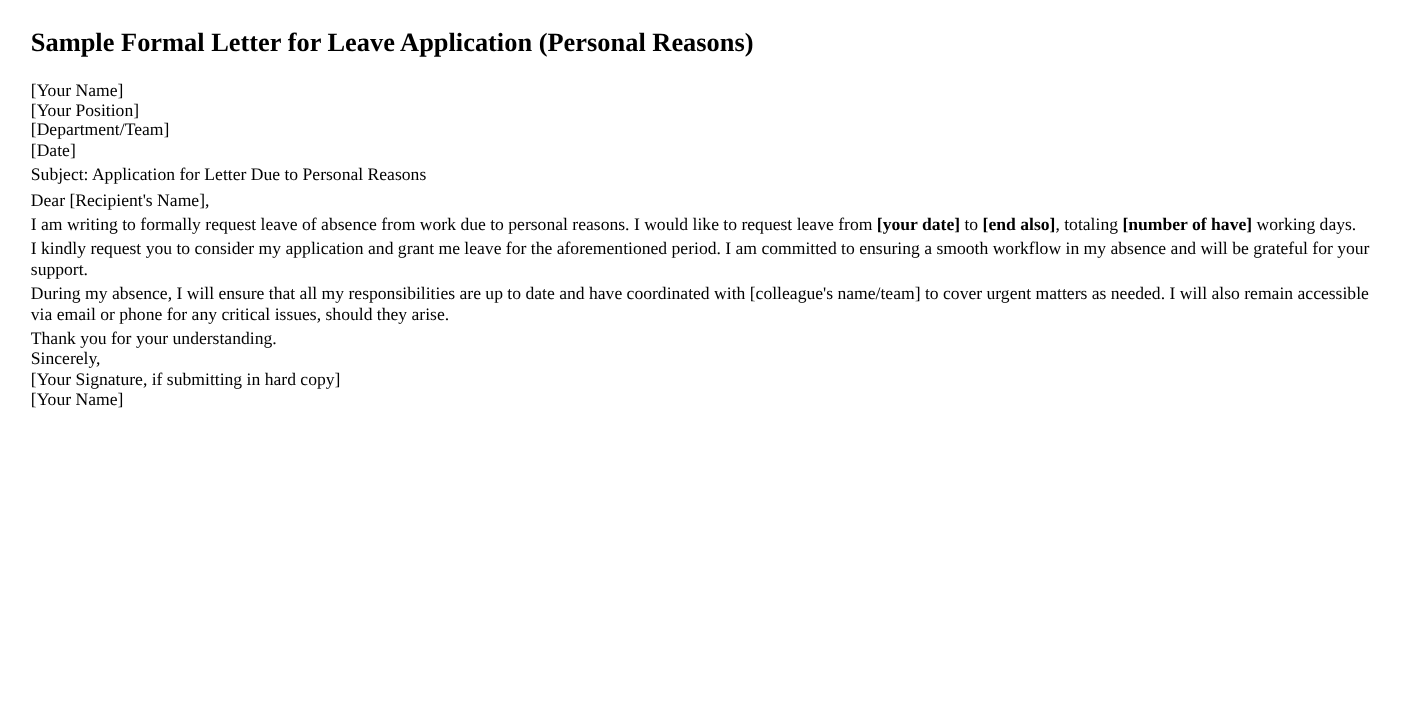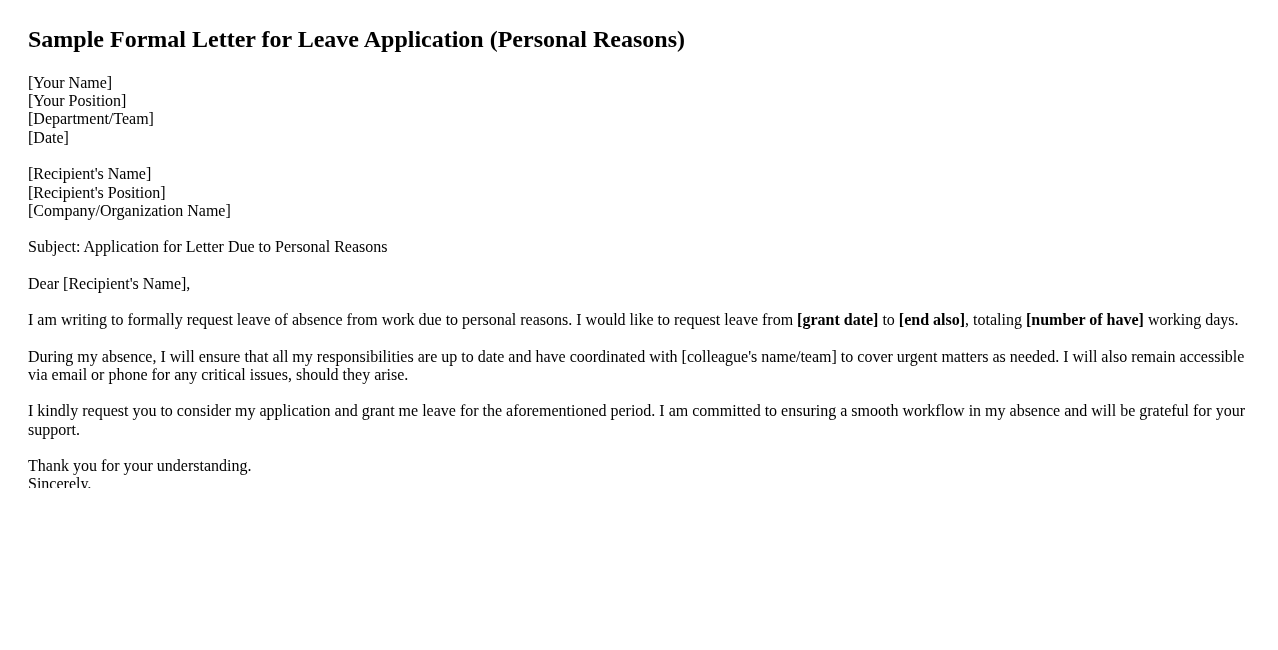--- a/index.html
+++ b/index.html
@@ -19,41 +19,40 @@
   }
   h1.doc-title {
     font-size: 24px;
     font-weight: bold;
     line-height: 1.15;
     margin: 0 0 20px 0;
   }
   p.doc-para {
     font-size: 16px;
     line-height: 1.15;
-    margin: 18px 0;
+    margin: 4px 0;
     font-family: Liberation Serif, serif;
   }
   p.doc-para b { font-weight: bold; }
 </style>
 </head>
 <body>
 
 <div class="page">
 
   <h1 class="doc-title">Sample Formal Letter for Leave Application (Personal Reasons)</h1>
 
   <p class="doc-para">[Your Name]<br>[Your Position]<br>[Department/Team]<br>[Date]</p>
 
-  <p class="doc-para">[Recipient's Name]<br>[Recipient's Position]<br>[Company/Organization Name]</p>
 
   <p class="doc-para">Subject: Application for Letter Due to Personal Reasons</p>
 
   <p class="doc-para">Dear [Recipient's Name],</p>
 
-  <p class="doc-para">I am writing to formally request leave of absence from work due to personal reasons. I would like to request leave from <b>[grant date]</b> to <b>[end also]</b>, totaling <b>[number of have]</b> working days.</p>
+  <p class="doc-para">I am writing to formally request leave of absence from work due to personal reasons. I would like to request leave from <b>[your date]</b> to <b>[end also]</b>, totaling <b>[number of have]</b> working days.</p>
+
+  <p class="doc-para">I kindly request you to consider my application and grant me leave for the aforementioned period. I am committed to ensuring a smooth workflow in my absence and will be grateful for your support.</p>
 
   <p class="doc-para">During my absence, I will ensure that all my responsibilities are up to date and have coordinated with [colleague's name/team] to cover urgent matters as needed. I will also remain accessible via email or phone for any critical issues, should they arise.</p>
-
-  <p class="doc-para">I kindly request you to consider my application and grant me leave for the aforementioned period. I am committed to ensuring a smooth workflow in my absence and will be grateful for your support.</p>
 
   <p class="doc-para">Thank you for your understanding.<br>Sincerely,<br>[Your Signature, if submitting in hard copy]<br>[Your Name]</p>
 
 </div>
 
 </body></html>

